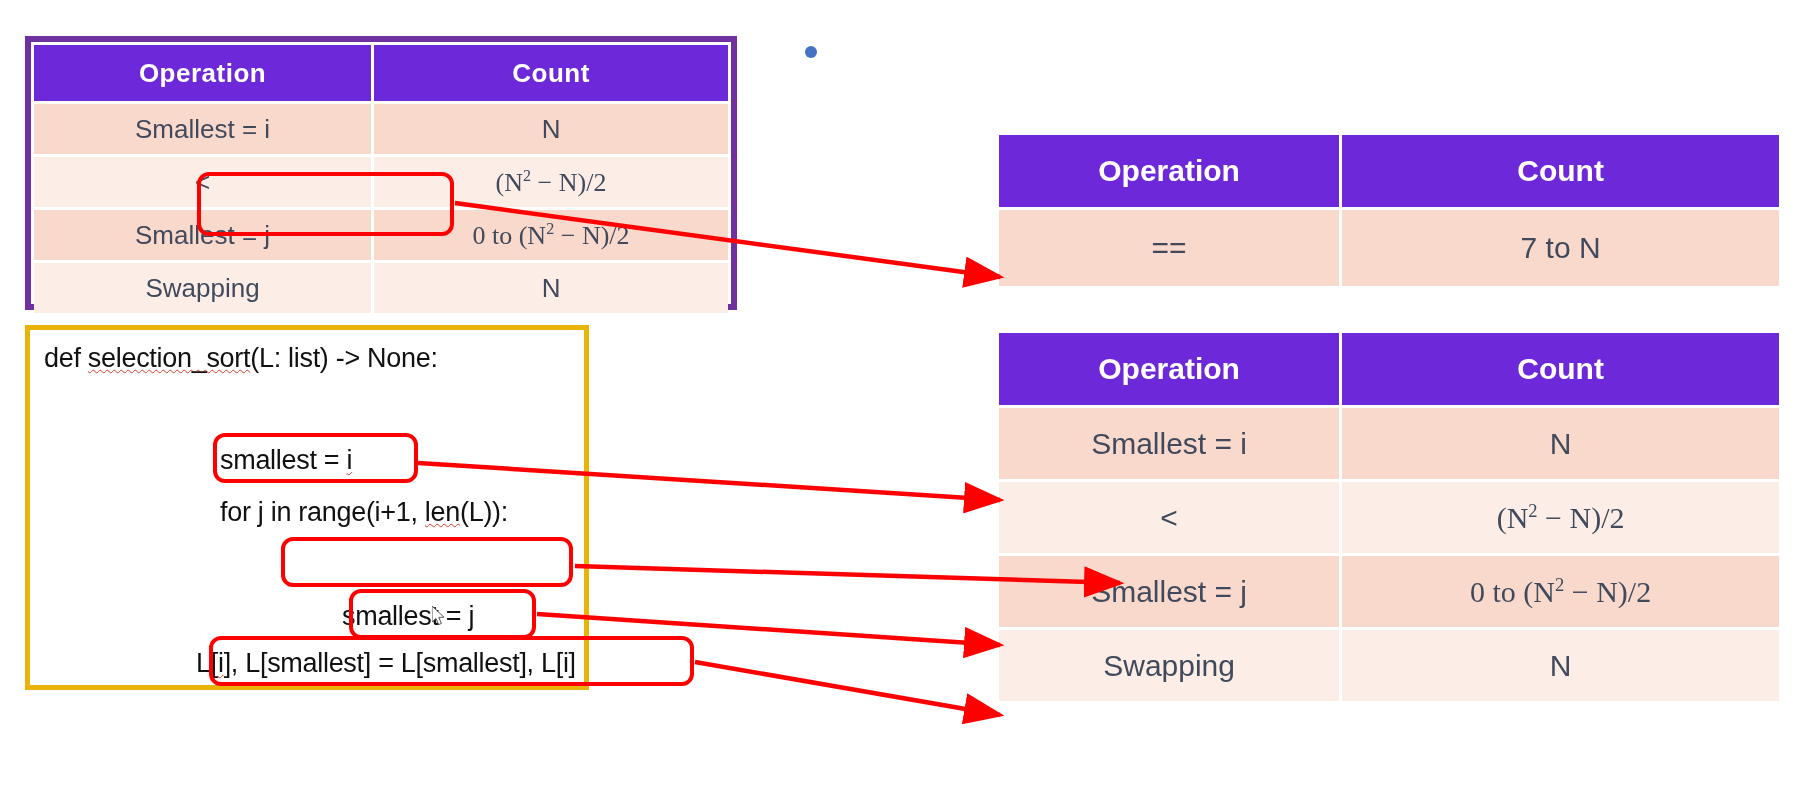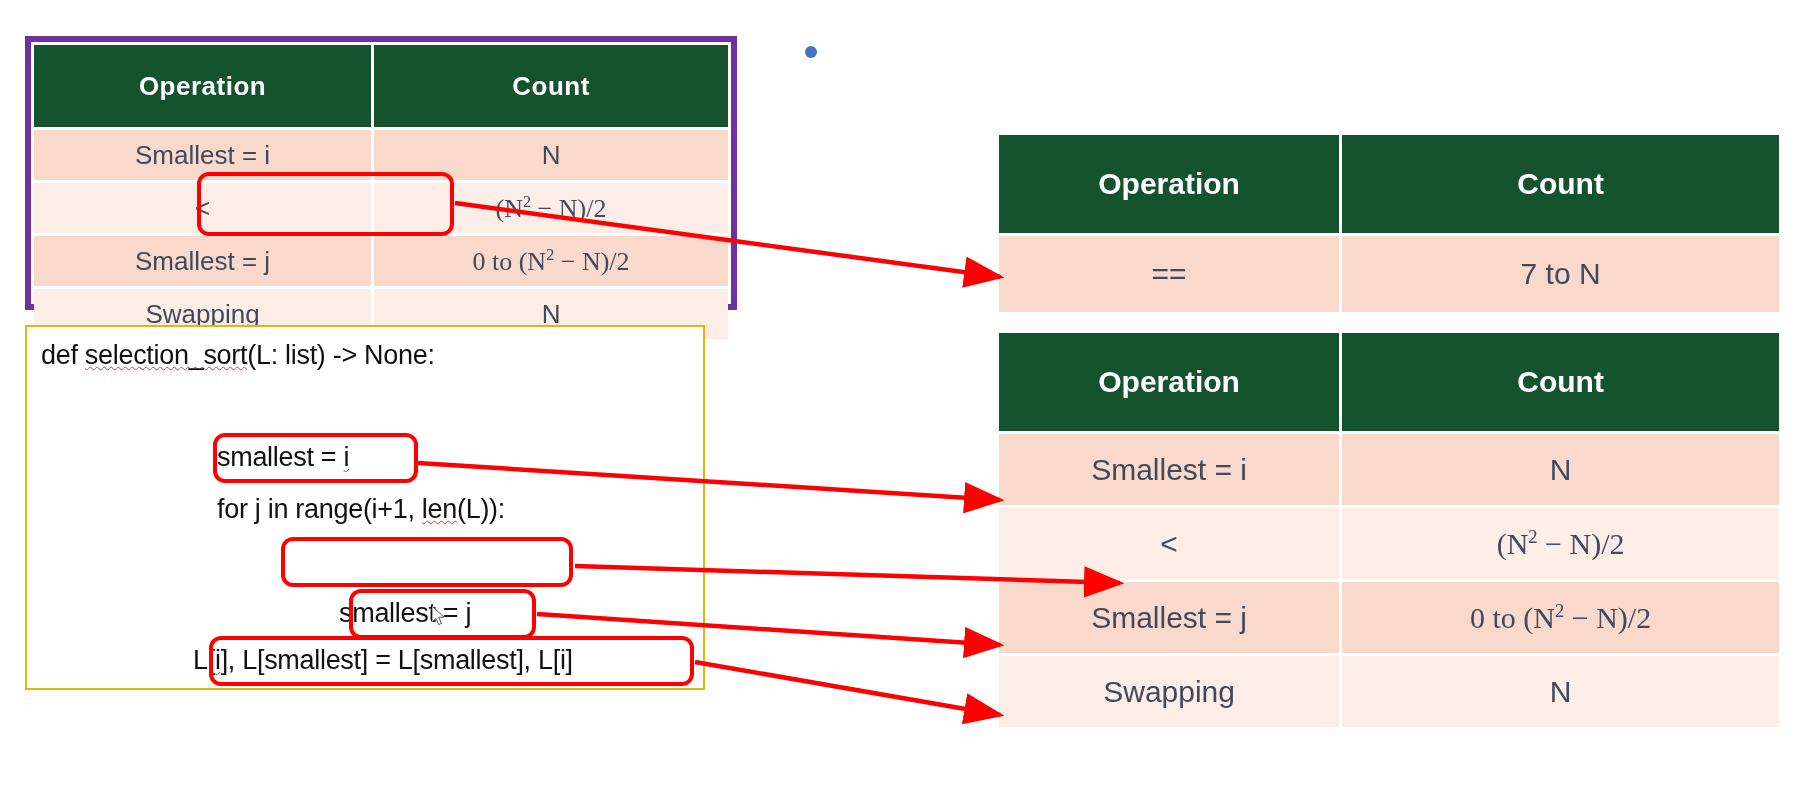--- a/index.html
+++ b/index.html
@@ -8,27 +8,27 @@
     background:#ffffff;
     font-family:"Liberation Sans", sans-serif;
     overflow:hidden;
     position:relative;
   }
   .stage{position:absolute;left:0;top:0;width:1796px;height:794px;}
 
   
   .tbl{border-collapse:separate;border-spacing:0;table-layout:fixed;width:100%;height:100%;}
   .tbl th{
-    background:#14532d;
+    background:#6d28d9;
     color:#ffffff;
     font-weight:bold;
     text-align:center;
     border-bottom:3px solid #ffffff;
     border-right:3px solid #ffffff;
-    padding:17px;
+    padding:4px;
   }
   .tbl th:last-child{border-right:none;}
   .tbl td{
     text-align:center;
     color:#404A5C;
     border-bottom:3px solid #ffffff;
     border-right:3px solid #ffffff;
     padding:0;
     white-space:nowrap;
   }
@@ -44,22 +44,22 @@
     background:#ffffff;
     box-sizing:border-box;
     padding:3px;
   }
   #left-top-frame .tbl th{font-size:26px;height:48px;letter-spacing:.5px;}
   #left-top-frame .tbl td{font-size:26px;height:50px;}
   #left-top-frame col.c1{width:49%;}
 
   
   #code-frame{
-    position:absolute;left:25px;top:325px;width:680px;height:365px;
-    border:2px solid #eab308;
+    position:absolute;left:25px;top:325px;width:564px;height:365px;
+    border:5px solid #eab308;
     background:#ffffff;
     box-sizing:border-box;
   }
   .codeline{
     position:absolute;
     font-family:"Liberation Sans", sans-serif;
     font-size:27px;
     color:#111111;
     white-space:nowrap;
     letter-spacing:-0.3px;

